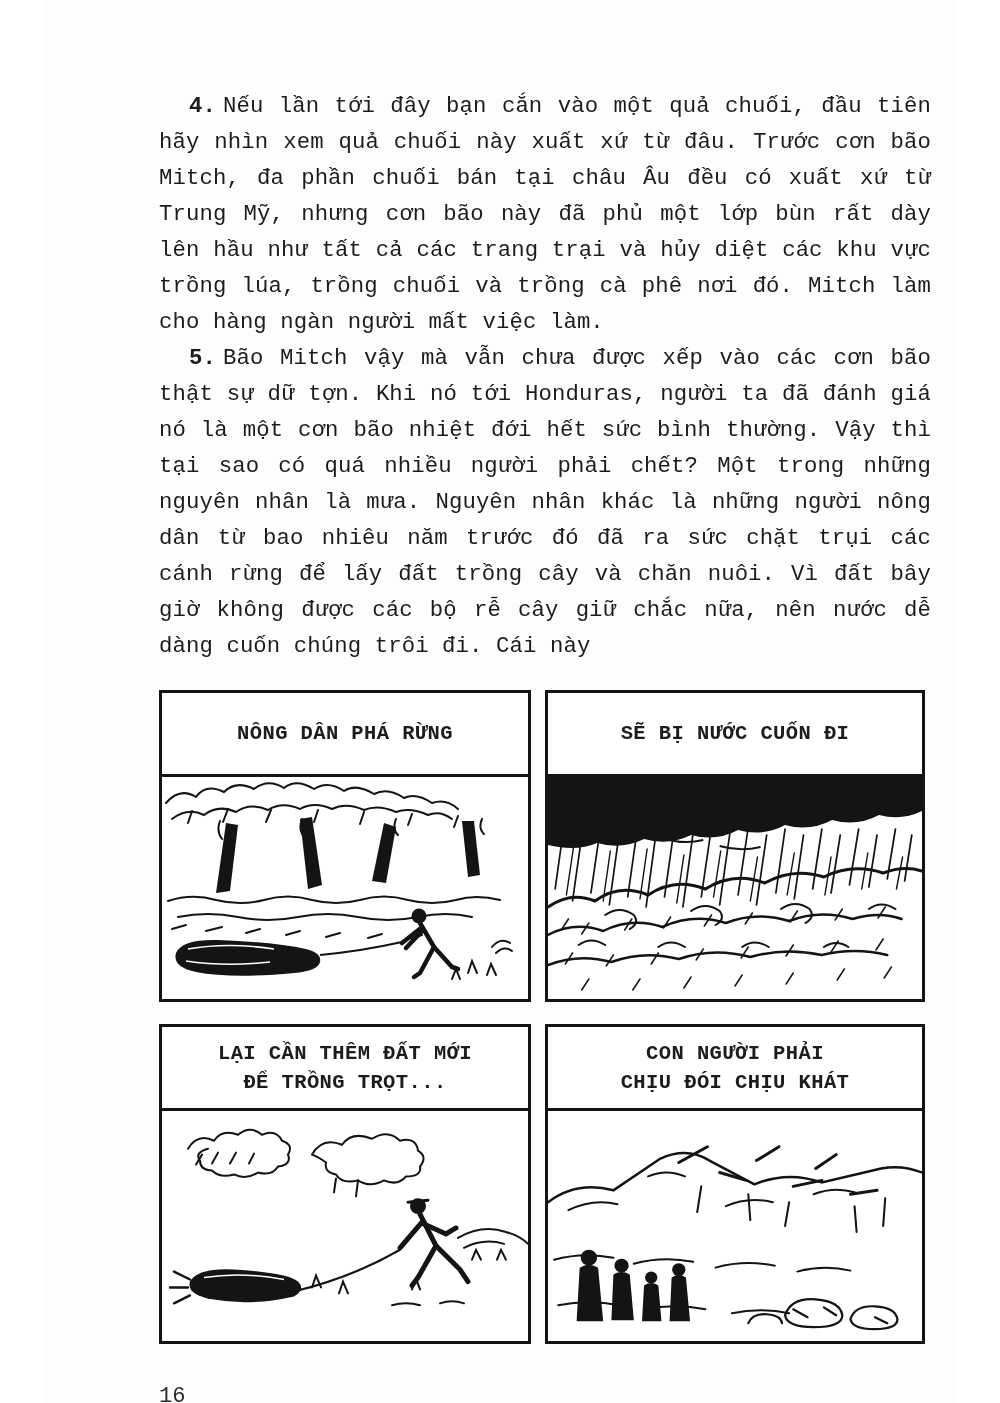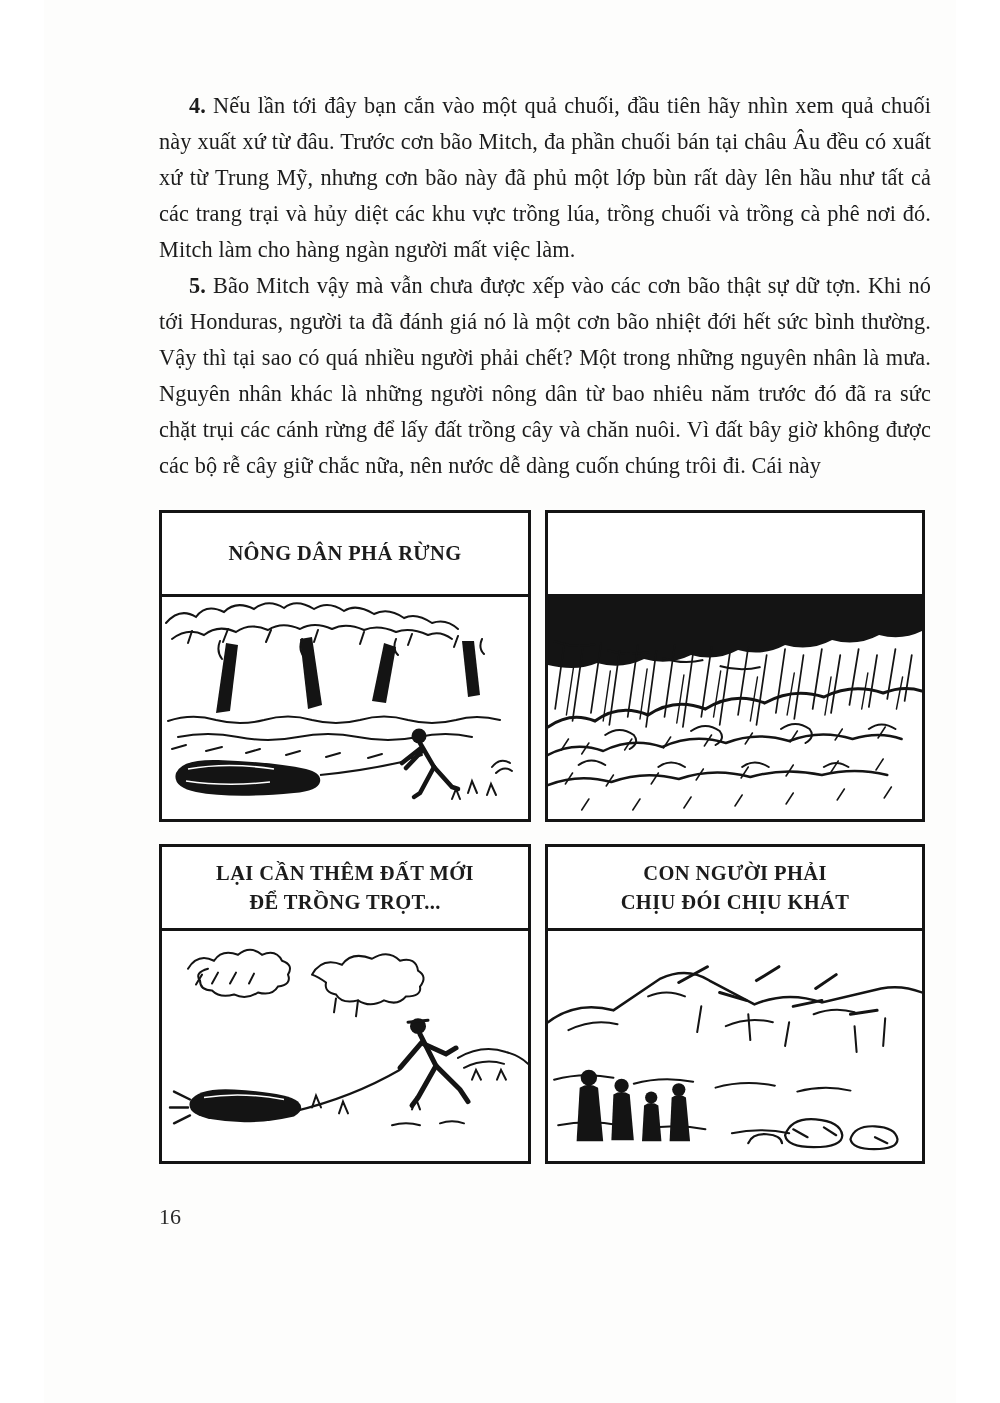--- a/index.html
+++ b/index.html
@@ -2,21 +2,21 @@
 <html><head>
 <meta charset="utf-8">
 <style>
   * { margin:0; padding:0; box-sizing:border-box; }
   html,body { background:#ffffff; }
   .page {
     position:relative;
     width:912px; height:1403px;
     margin:0 auto;
     background:#fdfdfc;
-    font-family:Liberation Serif, serif;
+    font-family:Liberation Mono, monospace;
     color:#1c1c1c;
     overflow:hidden;
     padding:88px 113px 0 115px;
   }
   .text-block { width:772px; }
   .para {
     font-size:22.3px;
     line-height:36px;
     text-align:justify;
     text-indent:30px;
@@ -113,20 +113,21 @@
           <g stroke="#141414" stroke-width="2" stroke-linecap="round" fill="none">
             <path d="M306 196 l4 -12 l5 12 m10 2 l4 -11 l5 11 m-44 4 l4 -10 l4 10"></path>
             <path d="M330 170 q8 -10 18 -4 m-14 10 q8 -8 16 -2"></path>
           </g>
         </svg>
       </div>
     </div>
 
     <div class="panel h1">
       <div class="caption">
+        <span>SẼ BỊ NƯỚC CUỐN ĐI</span>
       </div>
       <div class="art">
         <svg viewBox="0 0 366 222" preserveAspectRatio="none">
           <path d="M0 0 H366 V34 q-20 10 -42 4 q-22 12 -46 5 q-22 12 -46 5 q-22 12 -46 5 q-22 12 -46 5 q-22 11 -46 4 q-22 11 -46 4 q-20 9 -48 2 Z" fill="#141414"></path>
           <path d="M6 44 q20 8 40 3 m12 6 q20 7 40 2 m14 6 q20 7 40 2 m16 6 q20 6 40 1" stroke="#141414" stroke-width="2" fill="none"></path>
           <path stroke="#141414" stroke-width="1.7" fill="none" stroke-linecap="round" d="M16 46 l-9 66 M34 52 l-10 72 M52 46 l-10 70 M70 54 l-10 74 M88 48 l-10 72 M106 54 l-10 76 M124 48 l-10 72 M142 56 l-10 74 M160 50 l-10 70 M178 56 l-10 72 M196 50 l-10 68 M214 58 l-10 70 M232 52 l-9 64 M250 58 l-9 64 M268 52 l-9 60 M286 58 l-9 58 M304 52 l-9 56 M322 58 l-8 52 M340 52 l-8 50 M356 58 l-7 46"></path>
           <path stroke="#141414" stroke-width="1.4" fill="none" stroke-linecap="round" d="M25 70 l-7 48 M61 74 l-7 50 M97 72 l-7 50 M133 78 l-7 48 M169 74 l-7 46 M205 80 l-7 44 M241 76 l-7 42 M277 80 l-6 38 M313 76 l-6 36 M347 80 l-6 32"></path>
           <g stroke="#141414" fill="none" stroke-linecap="round">
             <path stroke-width="3" d="M0 130 q22 -16 46 -6 q24 -18 52 -6 q26 -18 56 -6 q28 -18 58 -6 q28 -16 58 -6 q28 -14 58 -4 q20 -8 38 -2"></path>
             <path stroke-width="2.5" d="M0 158 q26 -14 54 -4 q28 -14 58 -4 q30 -14 62 -4 q30 -12 62 -2 q30 -12 62 -2 q26 -8 48 0"></path>

